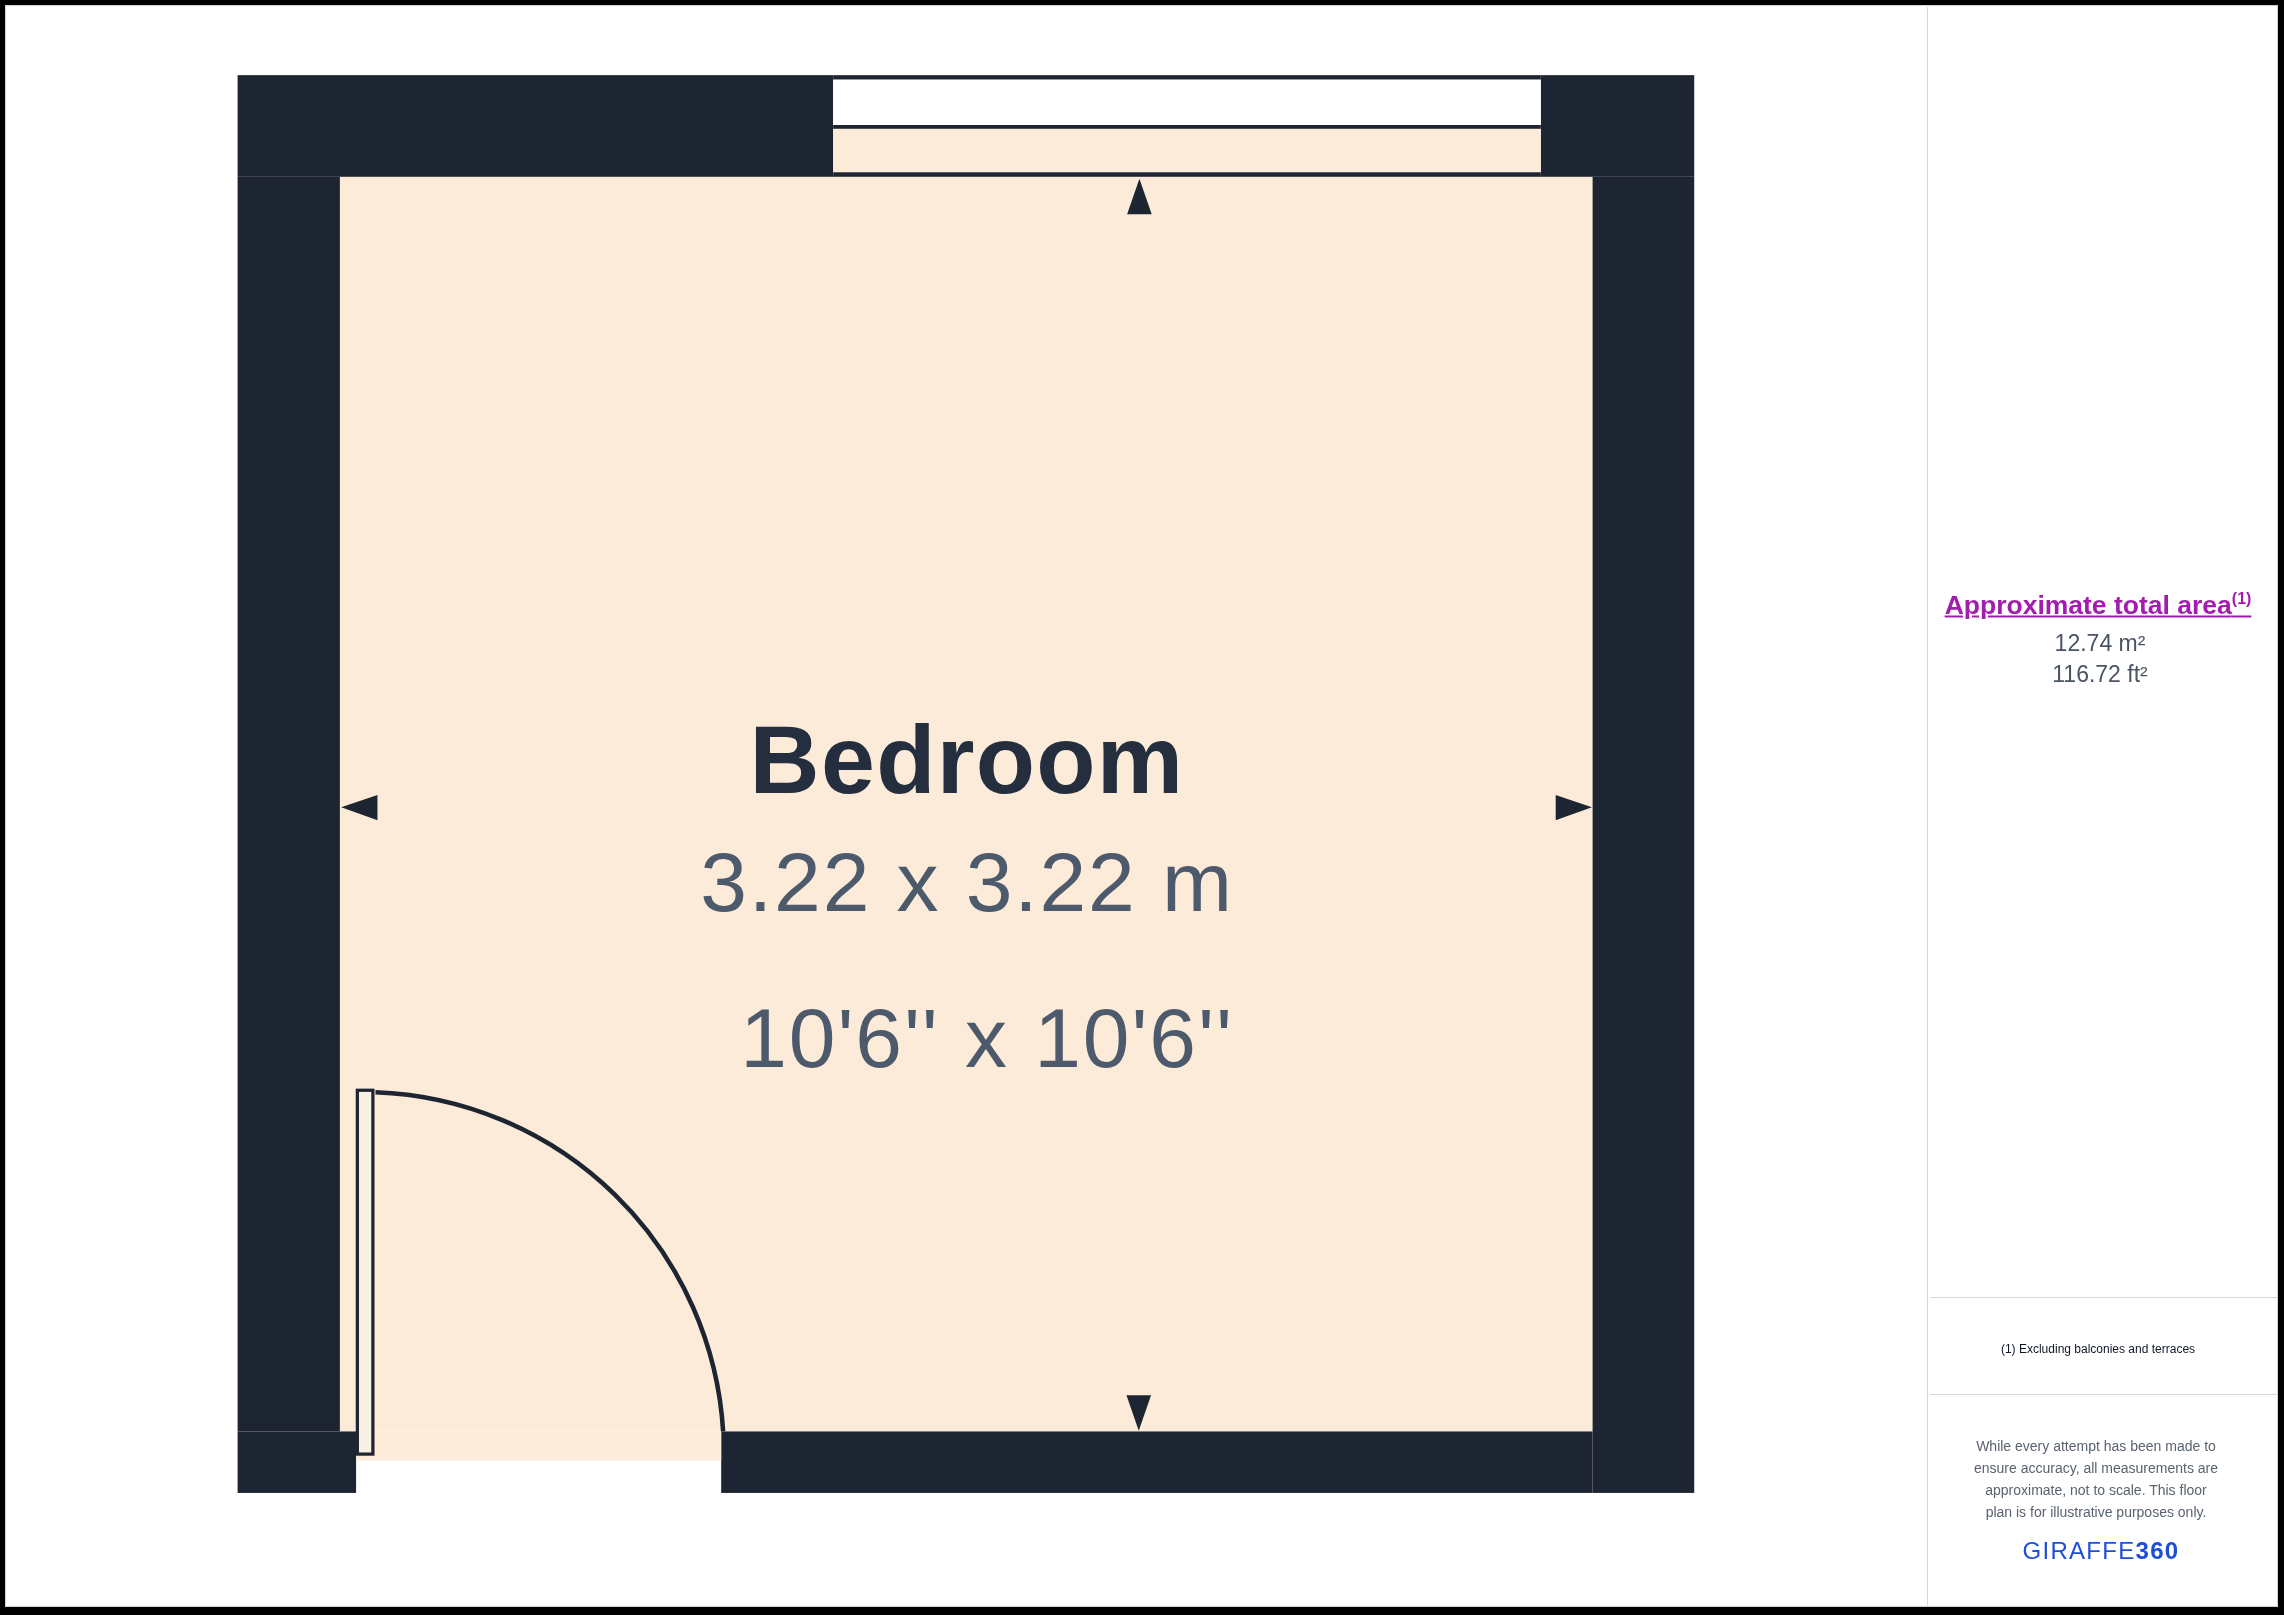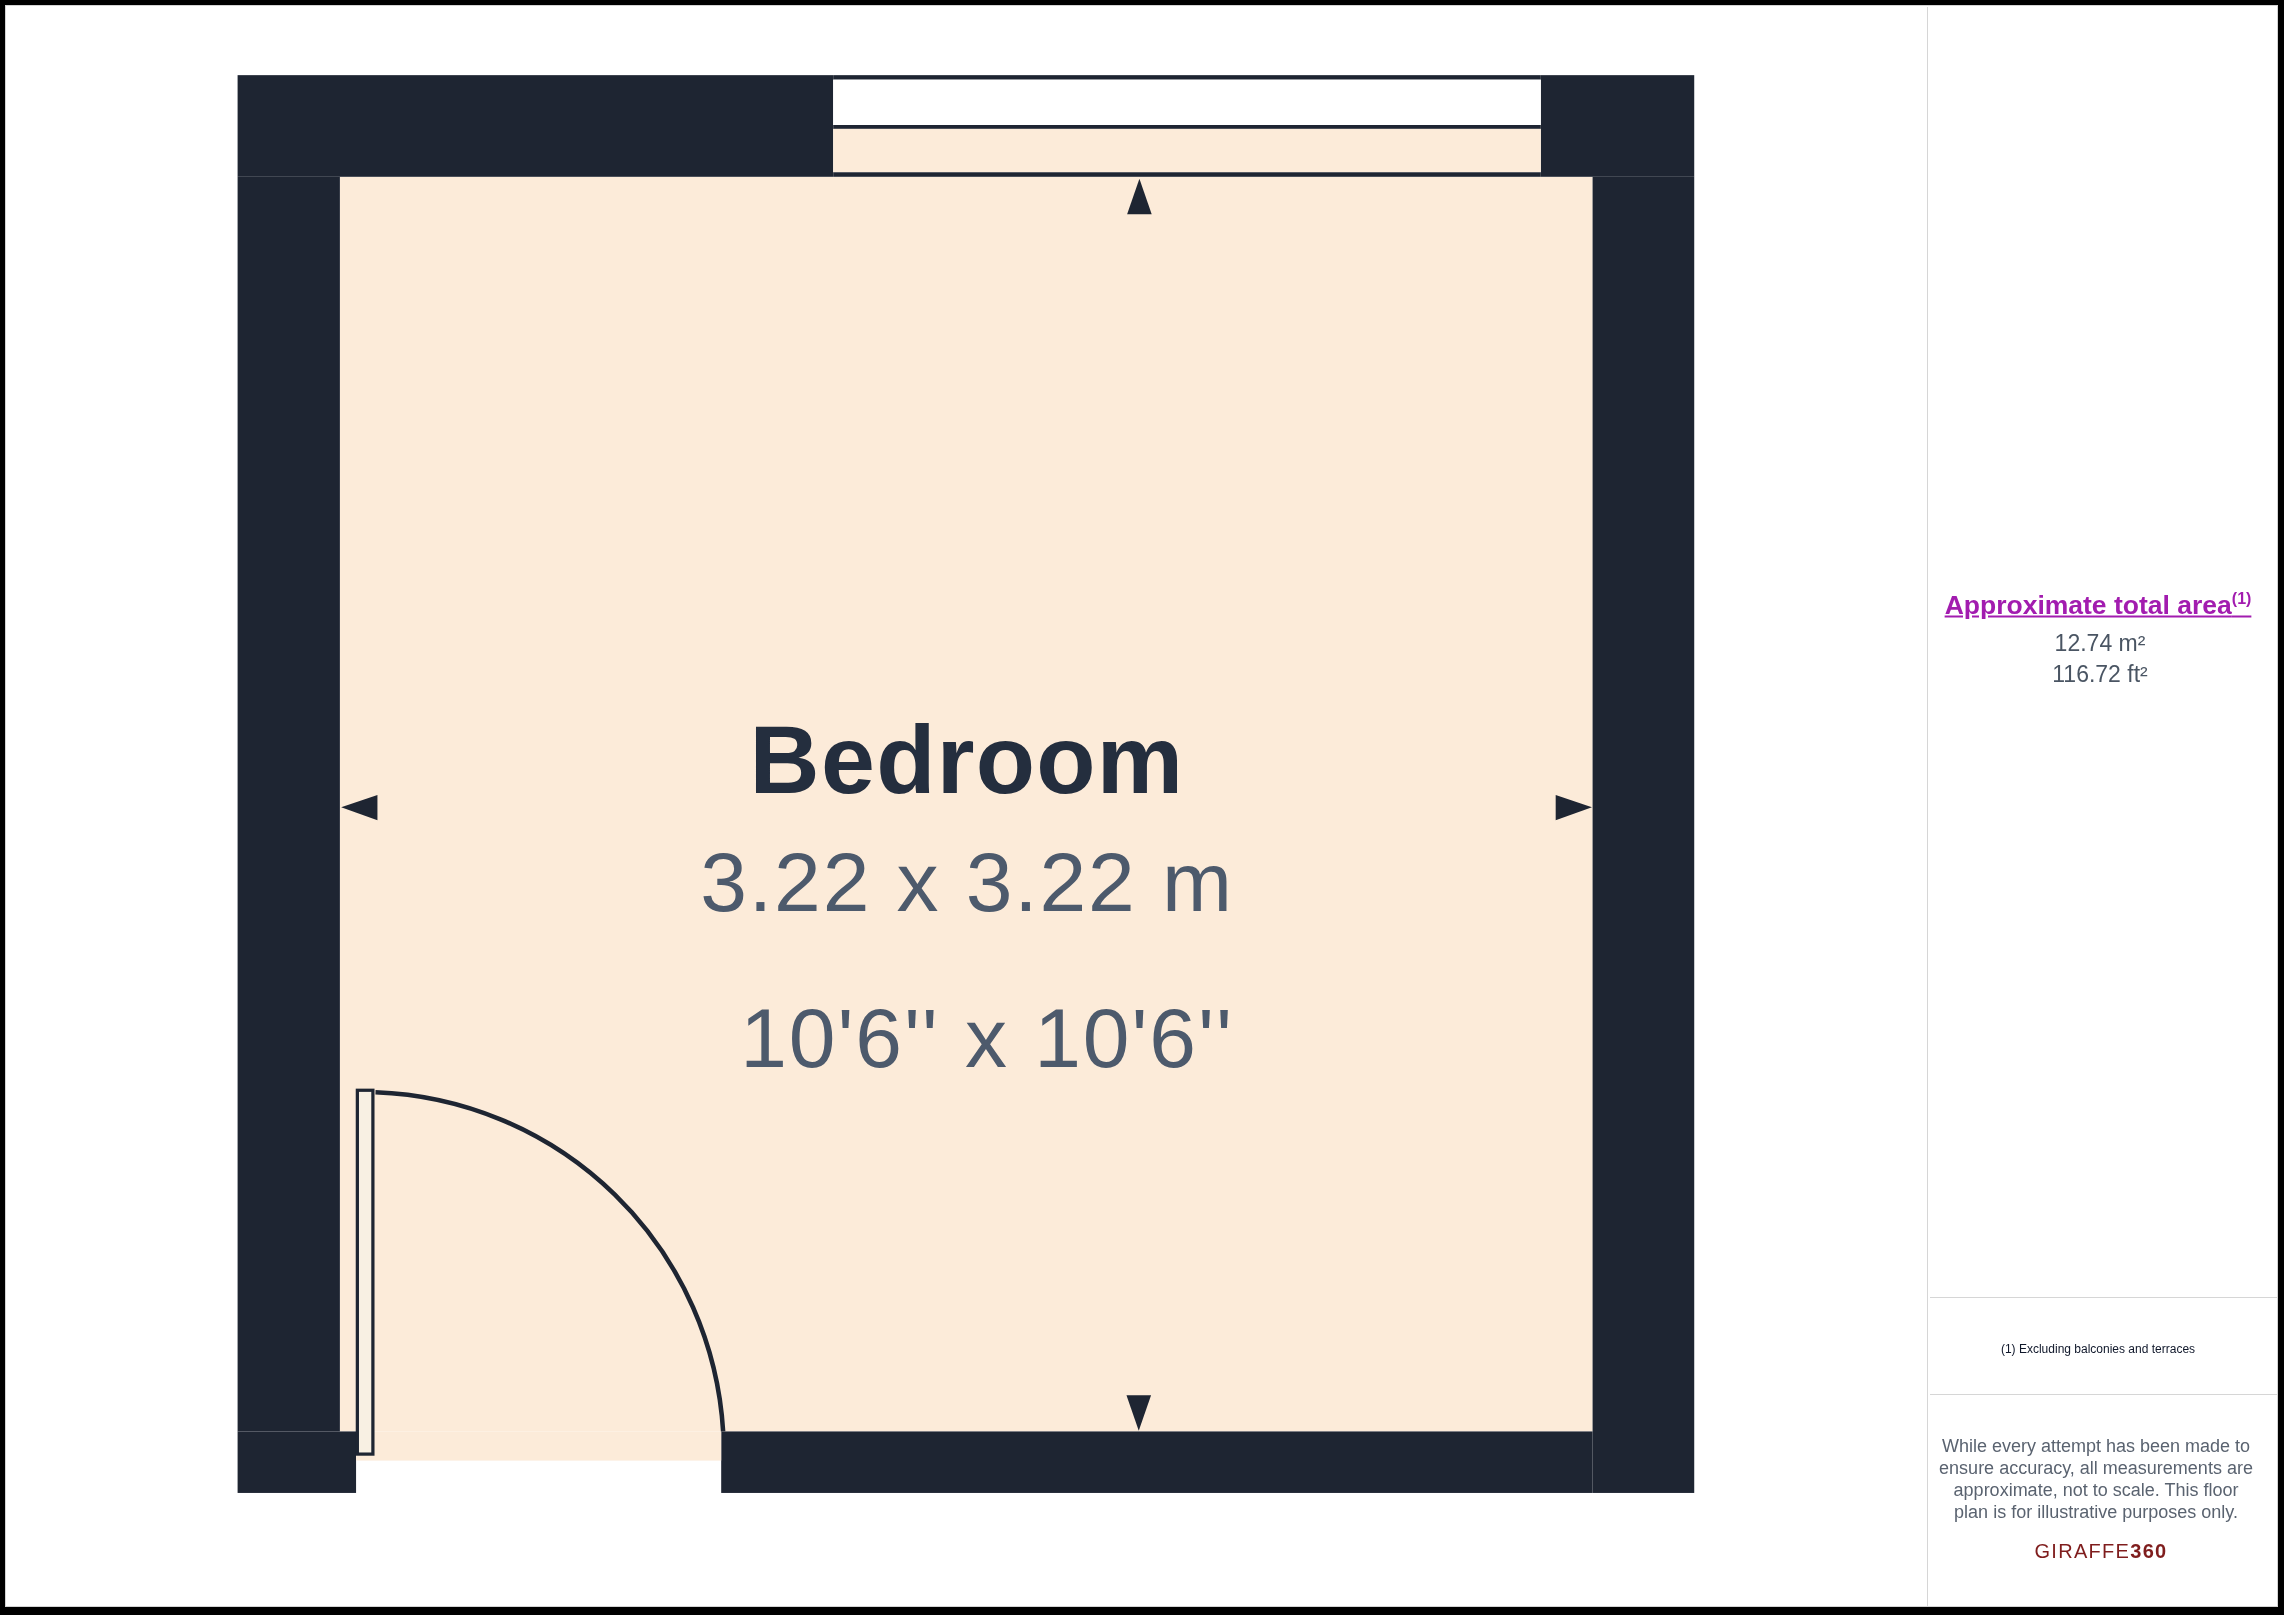--- a/index.html
+++ b/index.html
@@ -29,22 +29,22 @@
   .room-title{
     font-size:97px;font-weight:700;color:#242e3e;letter-spacing:1.3px;
   }
   .room-dims{
     font-size:84px;font-weight:400;color:#4d5a6c;letter-spacing:1.9px;
   }
   .sb-heading{font-size:26.5px;font-weight:700;color:#a21caf;text-decoration:underline;}
   .sb-heading .sup{font-size:16px;vertical-align:super;font-weight:700;}
   .sb-value{font-size:23px;font-weight:400;color:#4a5563;}
   .sb-footnote{font-size:12px;color:#0f172a;}
-  .sb-disclaimer{font-size:18px;color:#5a6370;line-height:22px;}
-  .sb-brand{font-size:20px;color:#7f1d1d;letter-spacing:1.3px;}
+  .sb-disclaimer{font-size:14px;color:#5a6370;line-height:22px;}
+  .sb-brand{font-size:24px;color:#1d4ed8;letter-spacing:1.3px;}
   .sb-brand .brand-bold{font-weight:700;}
   .divider{position:absolute;background:#d6d6d6;}
   .divider.v{left:1927px;top:6.5px;width:1.3px;height:1600px;}
   .divider.h1{left:1930px;top:1297px;width:348px;height:1.3px;}
   .divider.h2{left:1930px;top:1394px;width:348px;height:1.3px;}
 </style>
 </head>
 <body>
 
 <div class="canvas">

